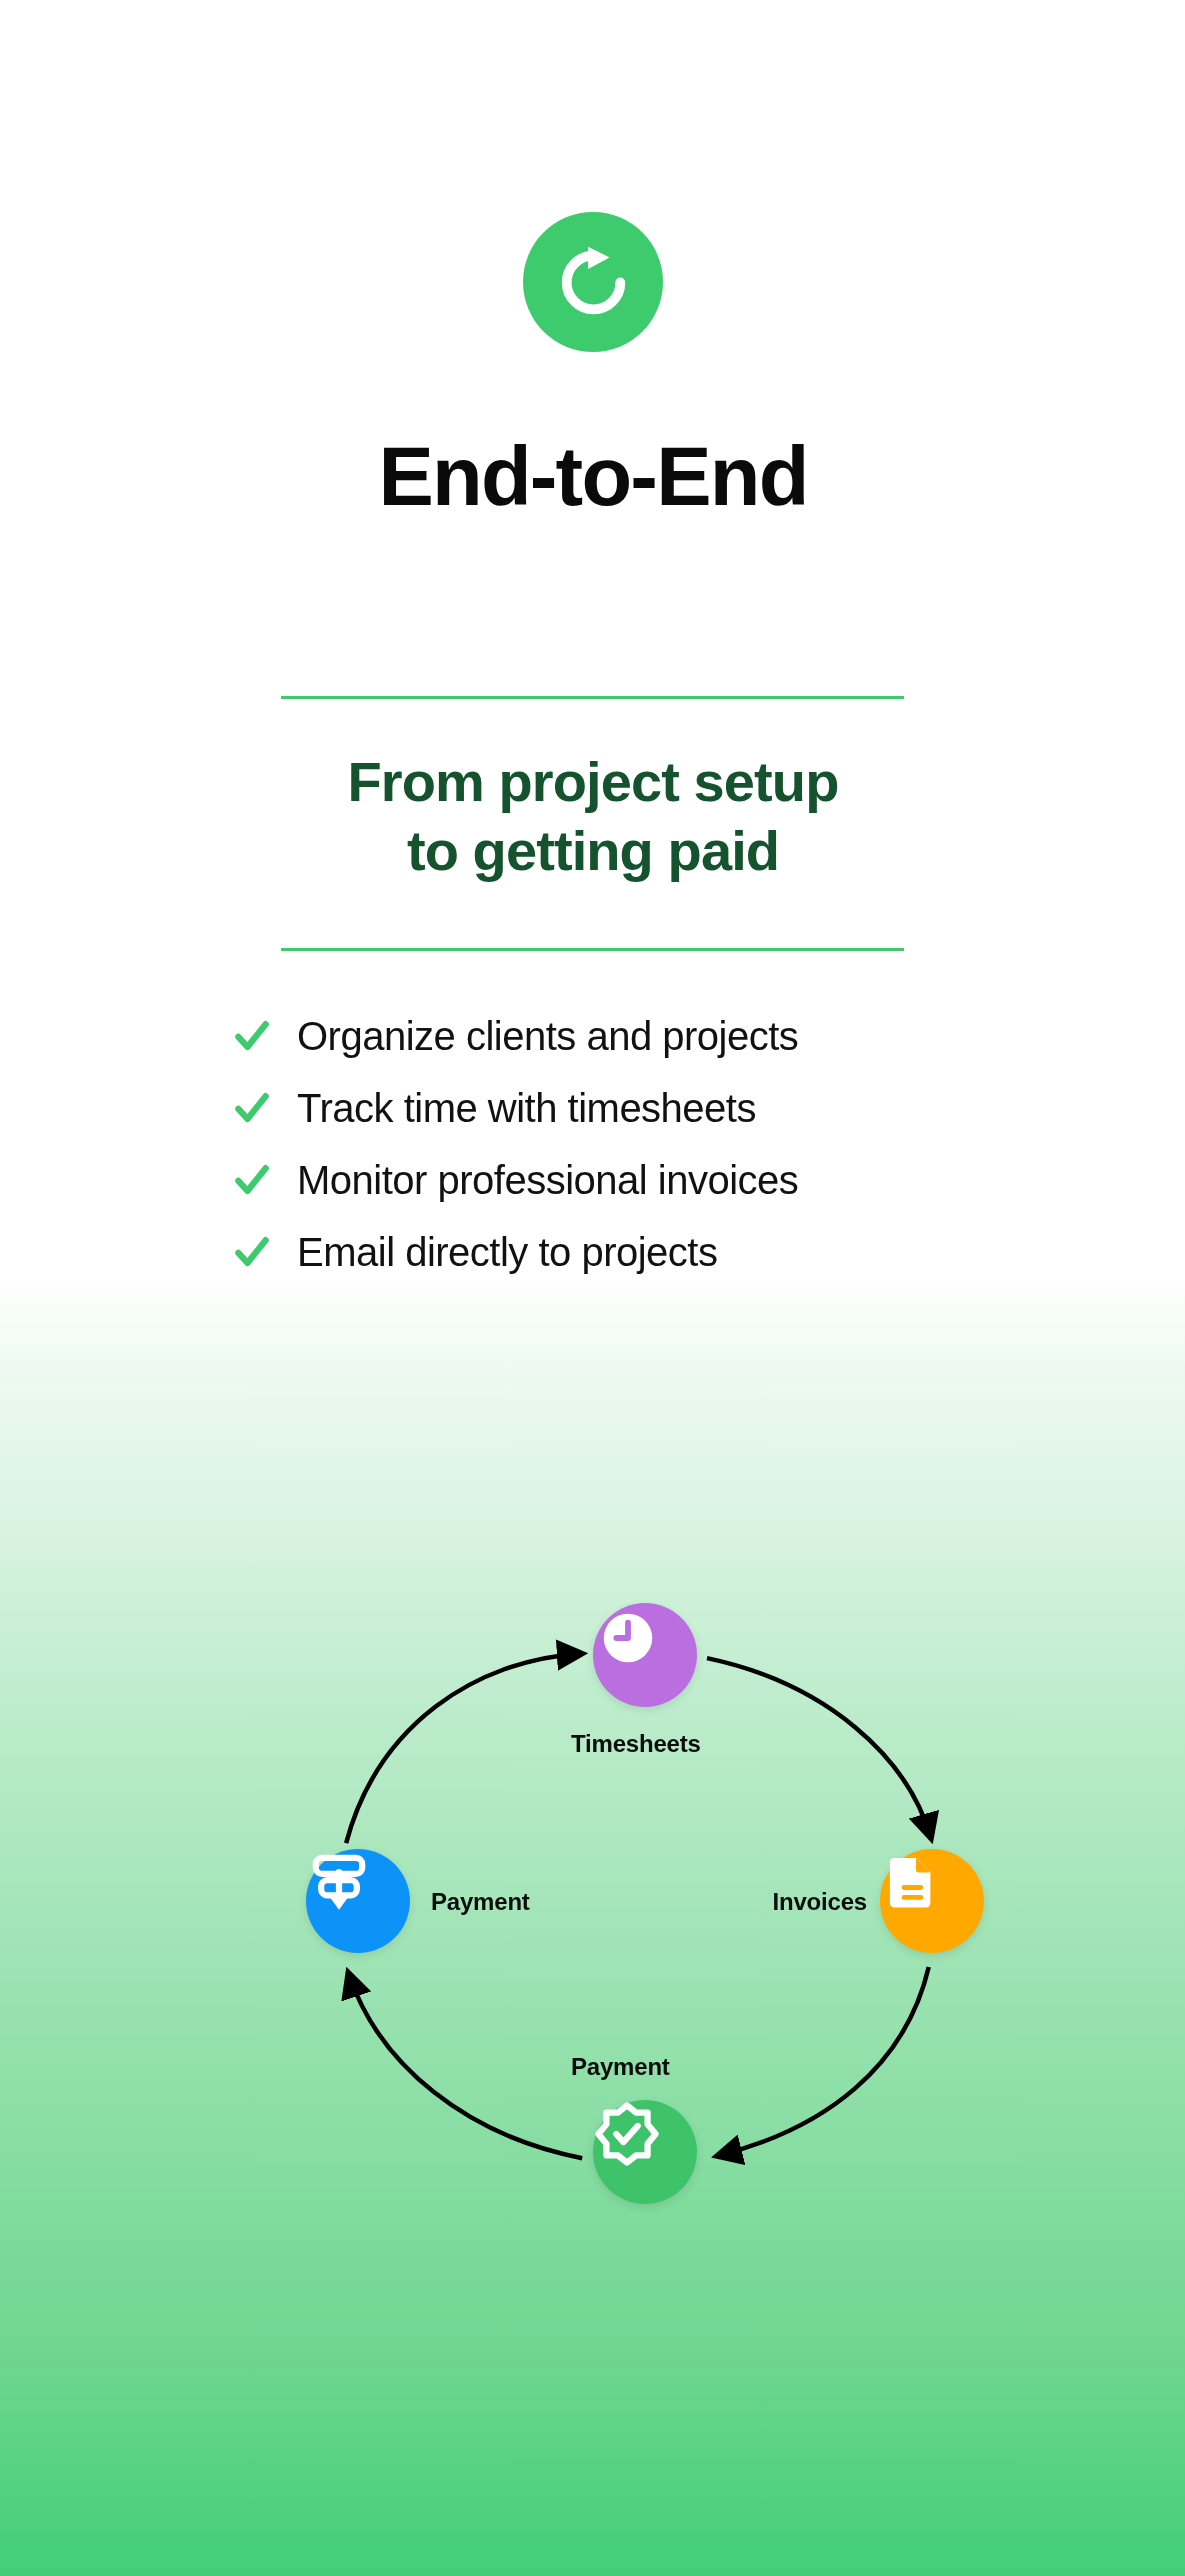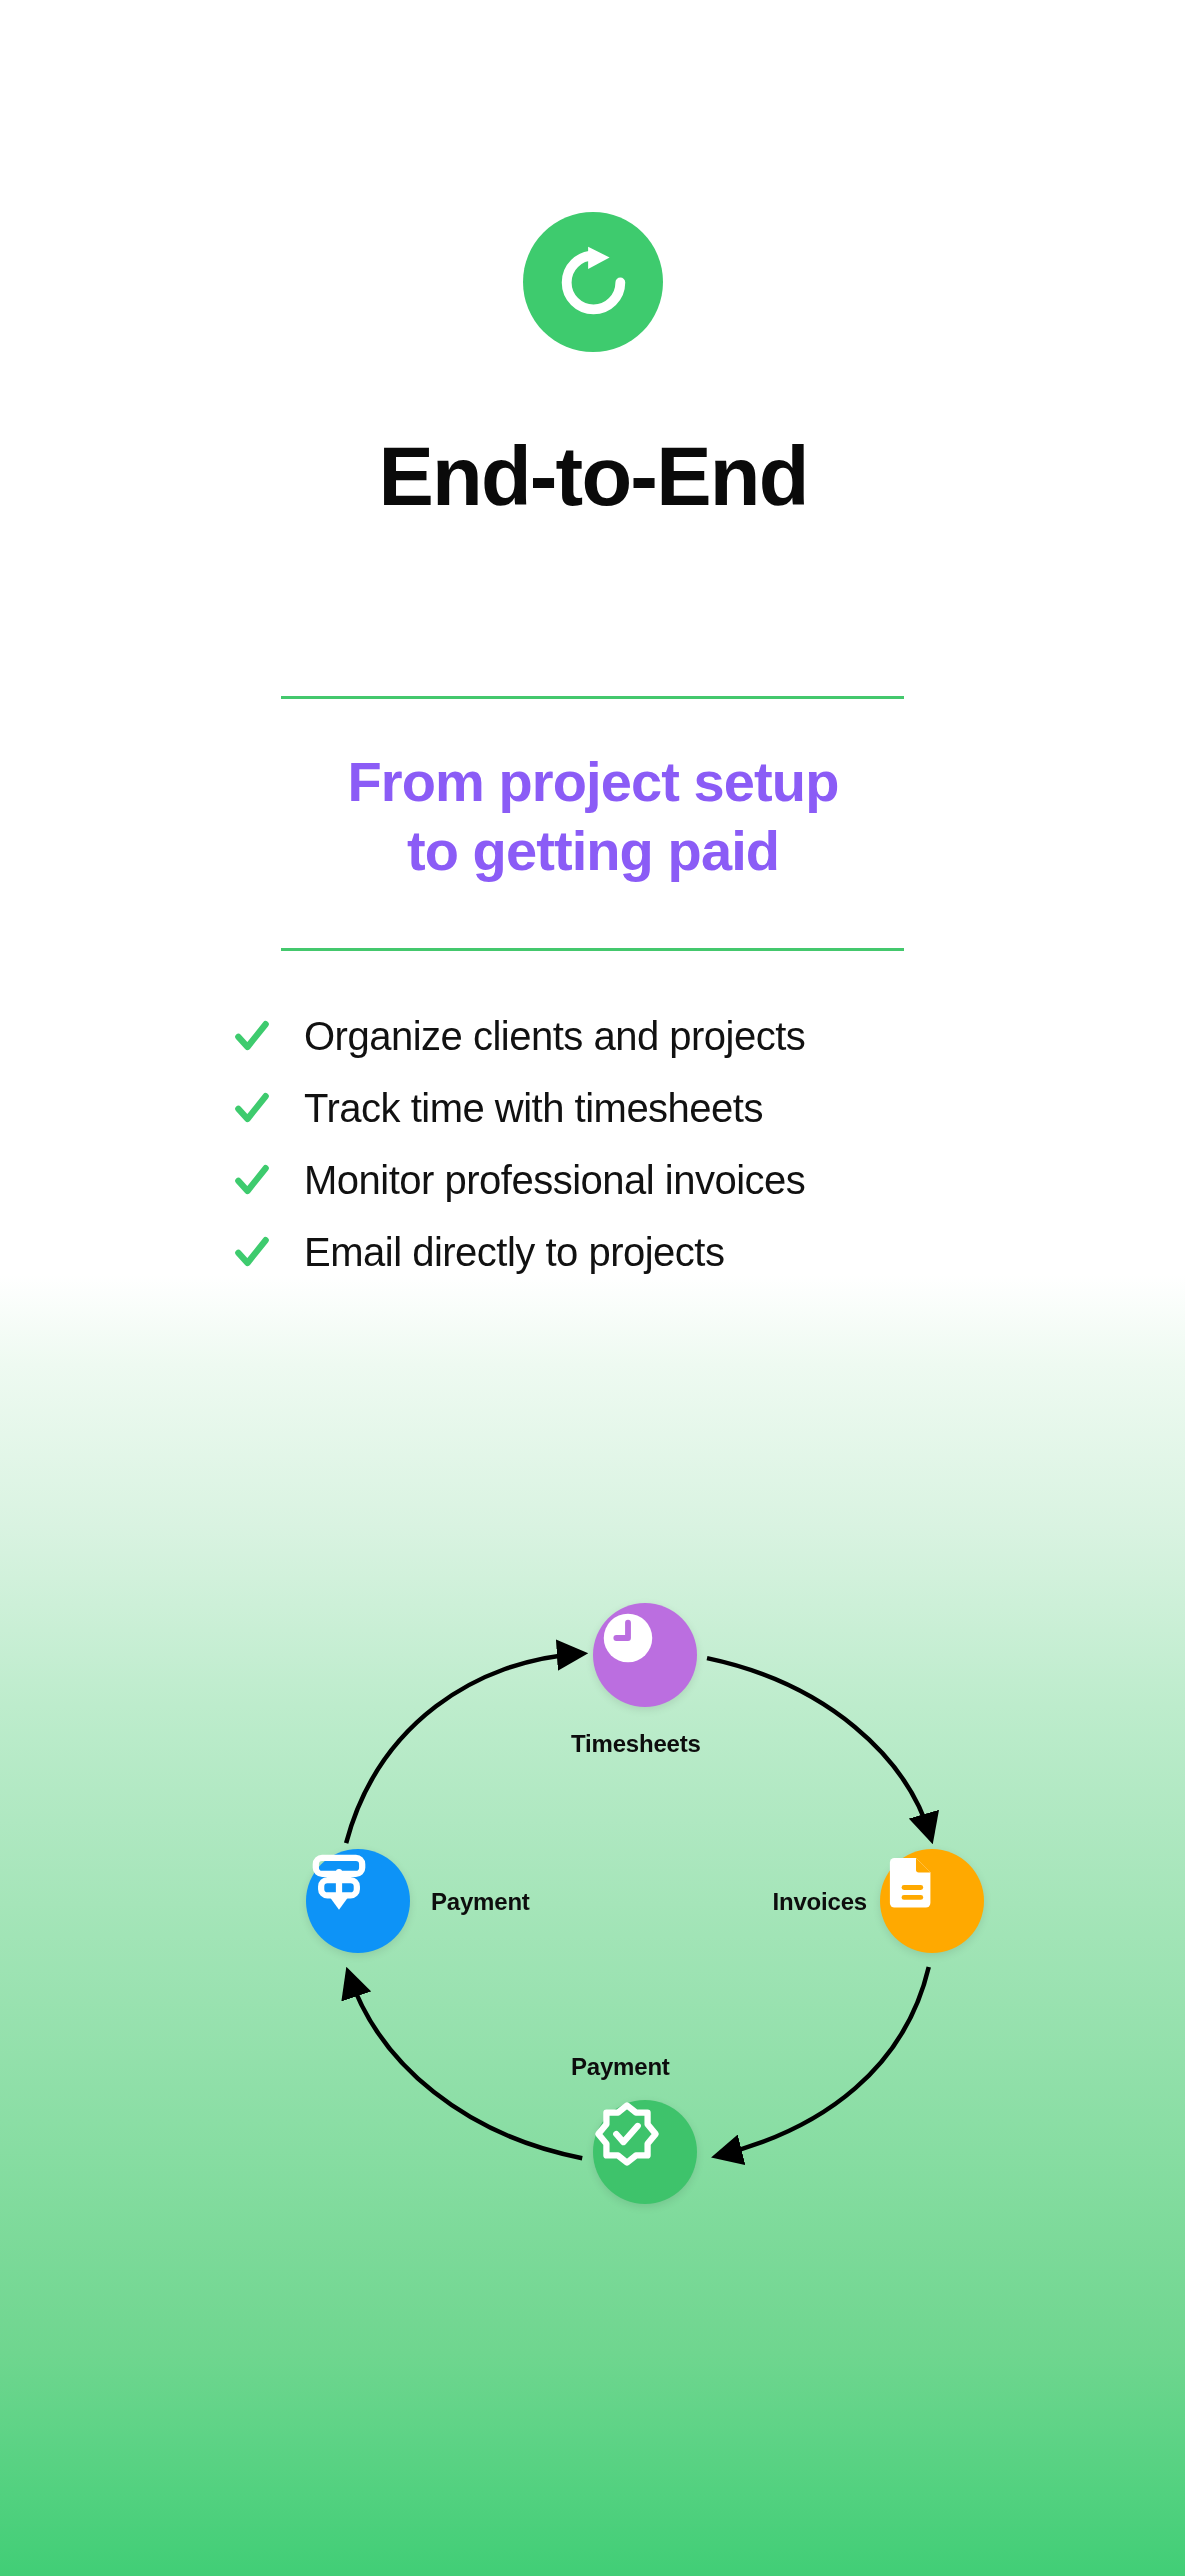--- a/index.html
+++ b/index.html
@@ -54,29 +54,29 @@
     position:absolute; left:281px; width:623px; height:2.7px;
     background:#44C86D;
   }
   .rule-top{ top:696px; }
   .rule-bottom{ top:948px; }
 
   .subtitle{
     position:absolute; top:747px; left:0; width:1186px;
     text-align:center;
     font-size:56px; line-height:1.24; font-weight:bold;
-    letter-spacing:-0.9px; color:#8b5cf6;
+    letter-spacing:-0.9px; color:#14532d;
   }
 
   
   .checklist{
     position:absolute; top:1000px; left:232px; width:772px;
   }
   .check-row{
-    display:flex; align-items:center; height:72px; gap:32px;
+    display:flex; align-items:center; height:72px; gap:25px;
   }
   .check-mark{
     width:40px; height:40px; flex:0 0 40px;
     display:flex; align-items:center; justify-content:center;
   }
   .check-mark svg{ display:block; }
   .check-text{
     font-size:40px; color:#111111; letter-spacing:-0.5px;
     white-space:nowrap;
   }

